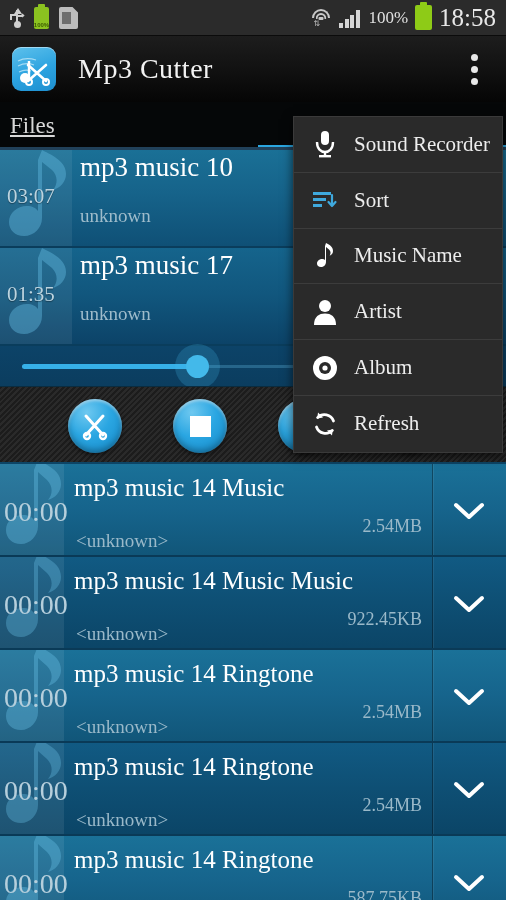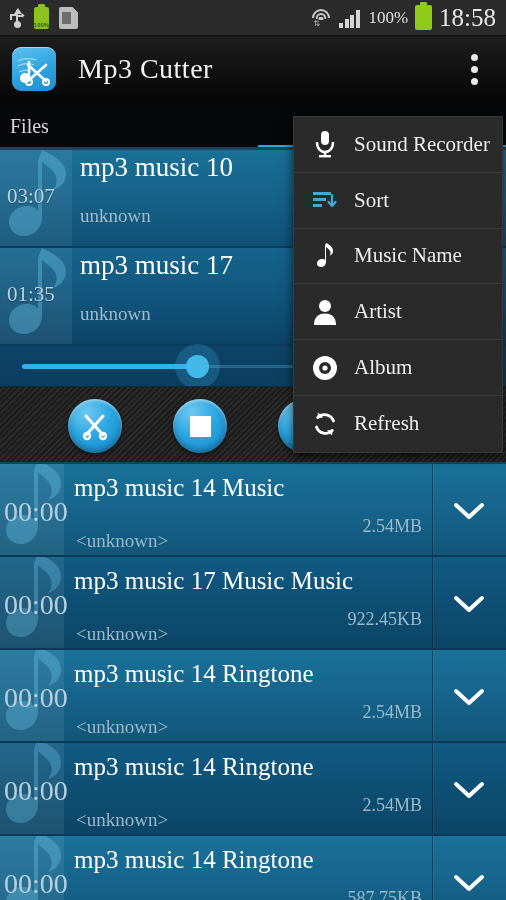--- a/index.html
+++ b/index.html
@@ -65,21 +65,21 @@
     position:relative; overflow:hidden; flex:none;
     box-shadow:inset 0 1px 0 rgba(255,255,255,.45);
   }
   .app-logo svg { position:absolute; left:4px; top:4px; }
   .app-title { color:#f2f2f2; font-size:28px; margin-left:22px; letter-spacing:.5px; }
   .overflow { margin-left:auto; margin-right:18px; width:28px; height:40px; display:flex; flex-direction:column; justify-content:center; align-items:center; gap:5px; cursor:pointer; }
   .overflow i { width:7px; height:7px; border-radius:50%; background:#e9e9e9; display:block; }
 
   
   .tabbar { position:absolute; top:102px; left:0; width:506px; height:48px; background:#050708; display:flex; }
-  .tab { flex:1; display:flex; align-items:center; color:#d8d8d8; font-size:20px; position:relative; }
+  .tab { flex:1; display:flex; align-items:center; color:#d8d8d8; font-size:23px; position:relative;text-decoration:underline; }
   .tab.left { padding-left:10px; justify-content:flex-start; }
   .tab.right { justify-content:center; }
   .tab .ind { position:absolute; left:0; bottom:0; width:100%; height:5px; background:#2ba6e0; }
   .tabrule { position:absolute; top:147px; left:0; width:506px; height:3px; background:#21415a; }
 
   
   .player { position:absolute; top:150px; left:0; width:506px; height:236px; }
   .prow {
     position:relative; width:506px; height:98px;
     background:linear-gradient(180deg,#1a7096 0%,#16638a 45%,#0f5076 100%);
@@ -301,21 +301,21 @@
     </div>
 
     <div class="lrow even">
       <div class="lnote">
         <svg width="82" height="105" viewBox="0 0 82 105">
           <path d="M44 6 L44 72 C44 82 36 90 27 90 C18 90 12 84 12 76 C12 67 20 61 29 61 C34 61 38 63 40 66 L40 16 Z" fill="#5fb2d8"></path>
           <path d="M44 6 C56 12 67 18 67 30 C67 38 61 44 54 46 C59 40 59 32 53 26 L44 18 Z" fill="#5fb2d8"></path>
         </svg>
       </div>
       <div class="ltime">00:00</div>
-      <div class="ltitle">mp3 music 17 Music Music</div>
+      <div class="ltitle">mp3 music 14 Music Music</div>
       <div class="lsub">&lt;unknown&gt;</div>
       <div class="lsize">922.45KB</div>
       <div class="ldiv"></div>
       <div class="lchev">
         <svg width="34" height="22" viewBox="0 0 34 22">
             <path d="M4 5 L17 17 L30 5" stroke="#ffffff" stroke-width="4" fill="none" stroke-linecap="round" stroke-linejoin="round"></path>
           </svg>
       </div>
     </div>
 

